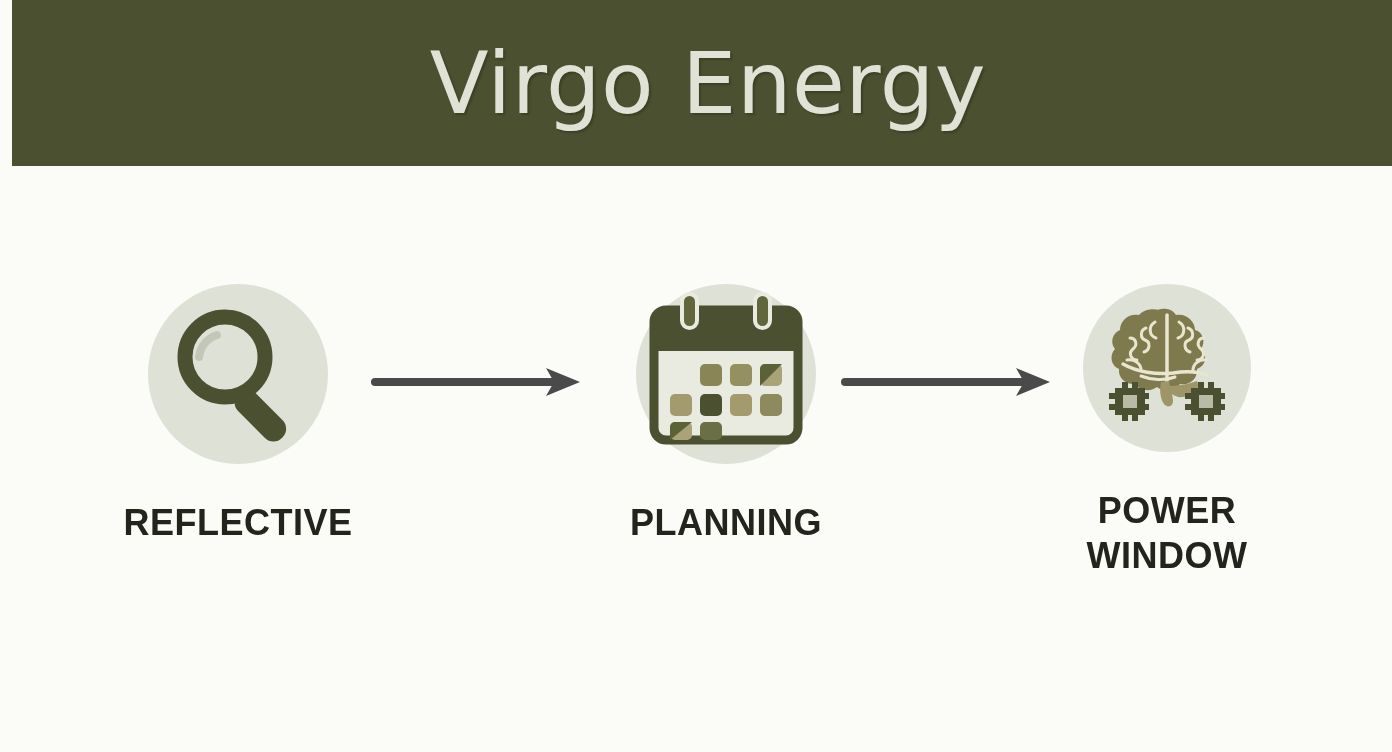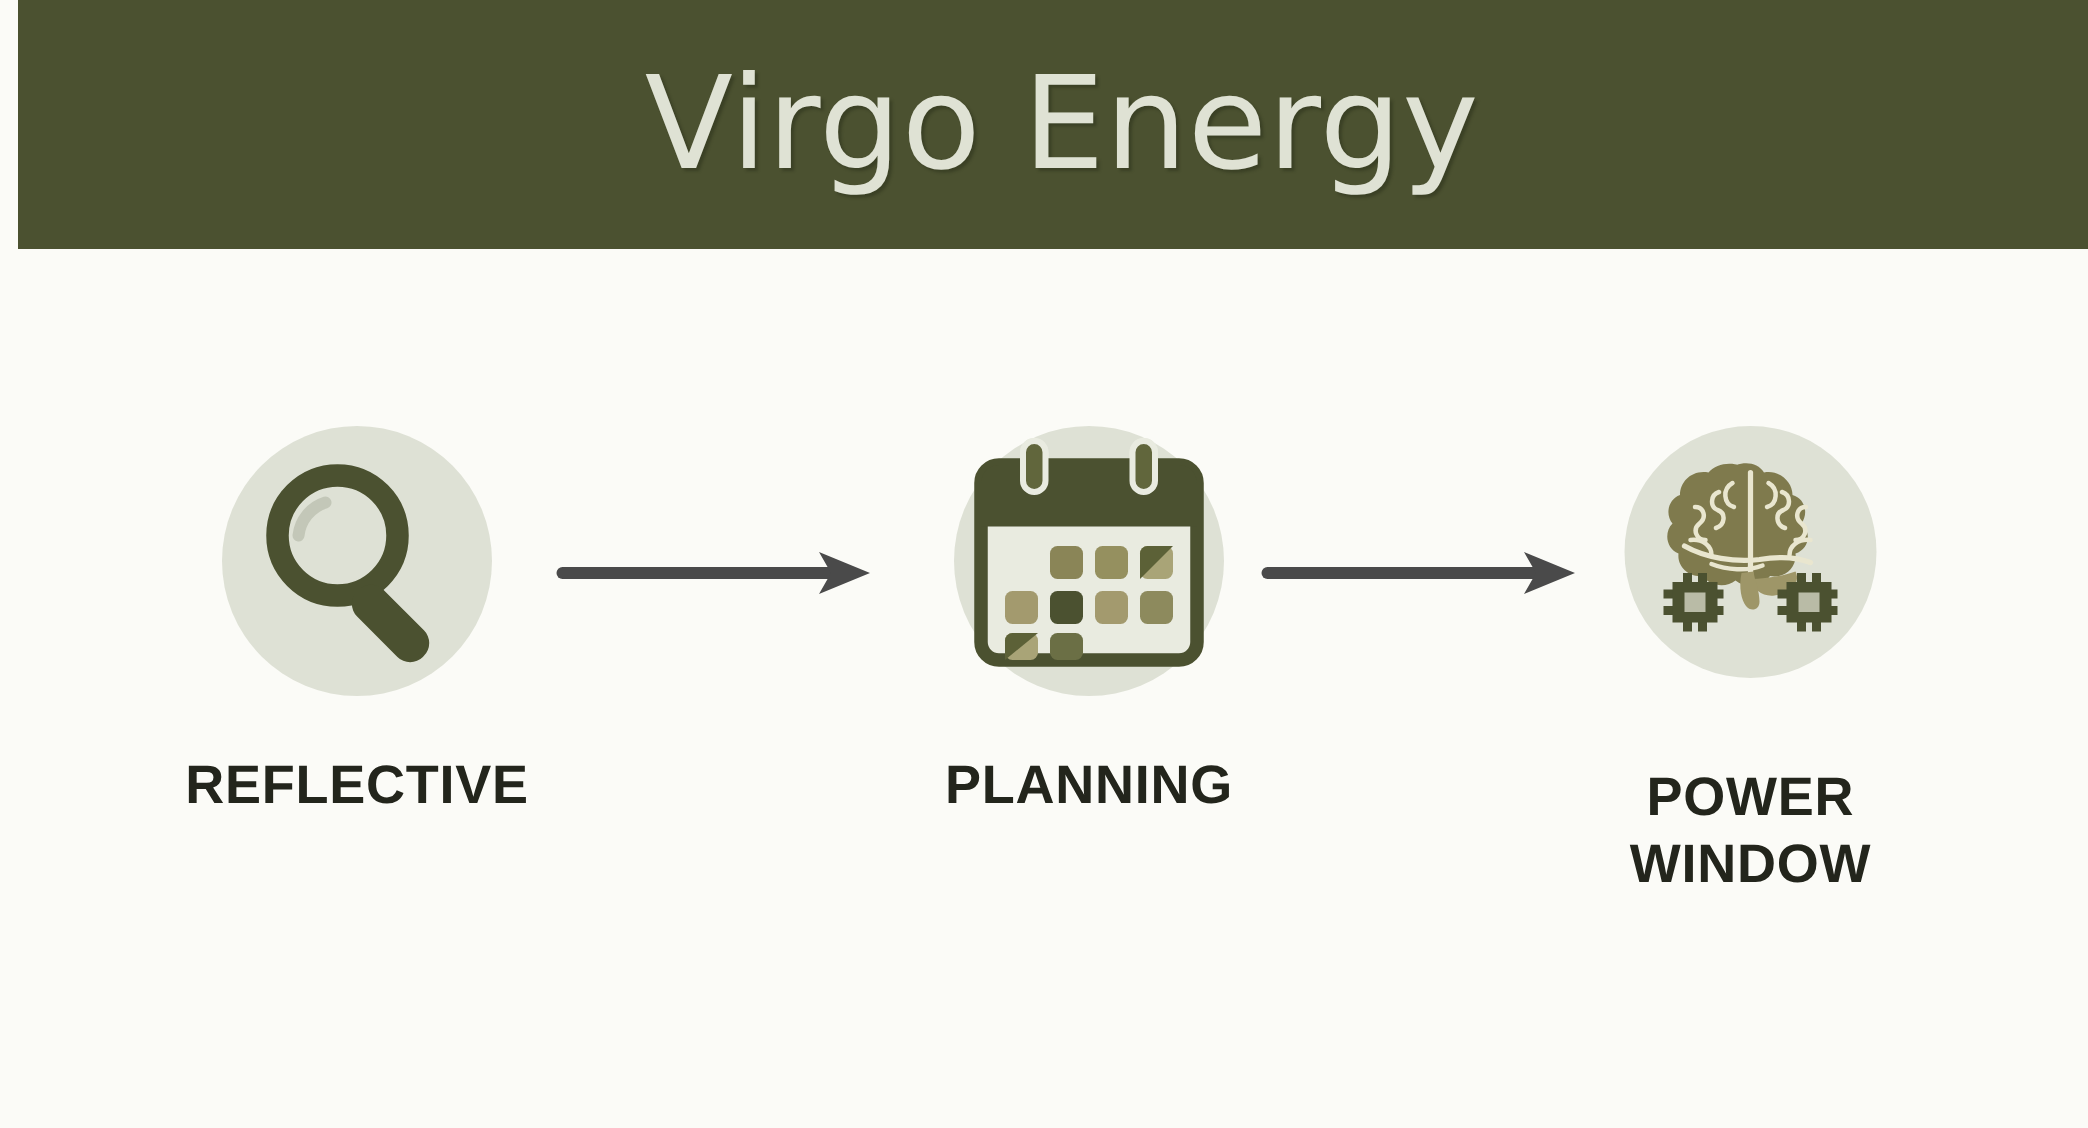--- a/index.html
+++ b/index.html
@@ -56,21 +56,21 @@
   .step {
     position: absolute;
     top: 118px;
     width: 300px;
     display: flex;
     flex-direction: column;
     align-items: center;
   }
   .step-1 { left: 88px; }
   .step-2 { left: 576px; }
-  .step-3 { left: 1017px; gap: 20px; }
+  .step-3 { left: 1017px; }
 
   .icon-circle {
     width: 180px;
     height: 180px;
     border-radius: 50%;
     background: #dee1d5;
     display: flex;
     align-items: center;
     justify-content: center;
     position: relative;

